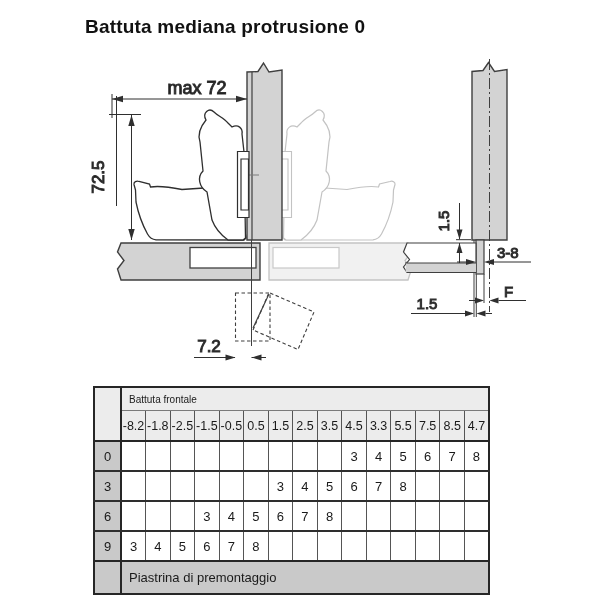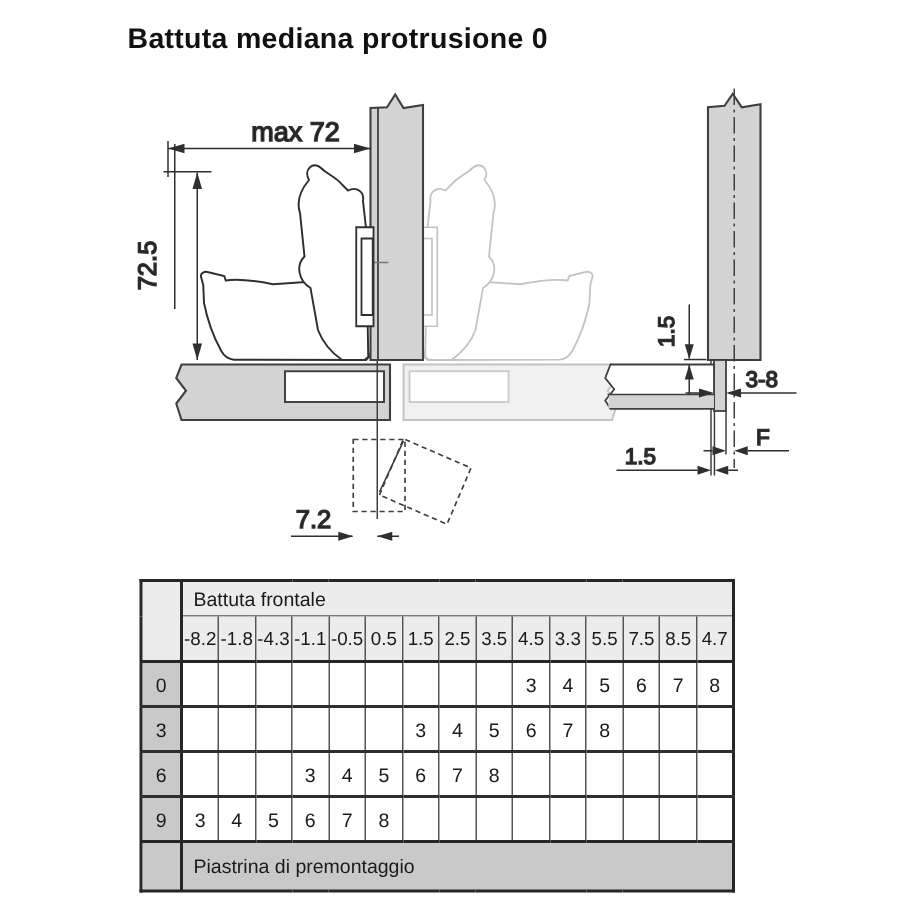--- a/index.html
+++ b/index.html
@@ -10,21 +10,21 @@
   svg{position:absolute;left:0;top:0;}
   svg text{fill:#1a1a1a;font-family:"Liberation Sans","DejaVu Sans",sans-serif;}
 
   .hinge-table{position:absolute;left:93px;top:386px;width:397px;
                border-collapse:collapse;table-layout:fixed;
                border:2px solid var(--strong,#262626);}
   .hinge-table td{padding:0;overflow:hidden;white-space:nowrap;}
   .t-corner{background:var(--hdrbg,#ececec);border-right:2px solid var(--strong,#262626);
             border-bottom:2px solid var(--strong,#262626);}
   .t-group{background:var(--hdrbg,#ececec);border-bottom:1px solid #7a7a7a;
-           text-align:left;padding-left:7px !important;font-size:13px;height:22px;}
+           text-align:left;padding-left:7px !important;font-size:10px;height:22px;}
   .t-colh{background:var(--hdrbg,#ececec);border-right:1px solid var(--grid,#555);
           border-bottom:2px solid var(--strong,#262626);text-align:center;
           font-size:12.5px;height:29px;}
   .t-rowh{background:var(--sidebg,#c9c9c9);border-right:2px solid var(--strong,#262626);
           border-bottom:2px solid #2e2e2e;text-align:center;font-size:13px;height:28px;}
   .t-cell{background:#fff;border-right:1px solid var(--grid,#555);
           border-bottom:2px solid #2e2e2e;text-align:center;font-size:13px;height:28px;}
   .t-last{border-bottom:2px solid var(--strong,#262626);}
   .t-footl{background:var(--sidebg,#c9c9c9);border-right:2px solid var(--strong,#262626);height:31px;}
   .t-foot{background:var(--sidebg,#c9c9c9);text-align:left;
@@ -158,22 +158,22 @@
 
   <table class="hinge-table">
     <tbody id="table-body">
         <tr>
           <td class="t-corner" rowspan="2" style="width:25px;"></td>
           <td class="t-group" colspan="15">Battuta frontale</td>
         </tr>
         <tr>
           <td class="t-colh">-8.2</td>
           <td class="t-colh">-1.8</td>
-          <td class="t-colh">-4.3</td>
-          <td class="t-colh">-1.1</td>
+          <td class="t-colh">-2.5</td>
+          <td class="t-colh">-1.5</td>
           <td class="t-colh">-0.5</td>
           <td class="t-colh">0.5</td>
           <td class="t-colh">1.5</td>
           <td class="t-colh">2.5</td>
           <td class="t-colh">3.5</td>
           <td class="t-colh">4.5</td>
           <td class="t-colh">3.3</td>
           <td class="t-colh">5.5</td>
           <td class="t-colh">7.5</td>
           <td class="t-colh">8.5</td>

